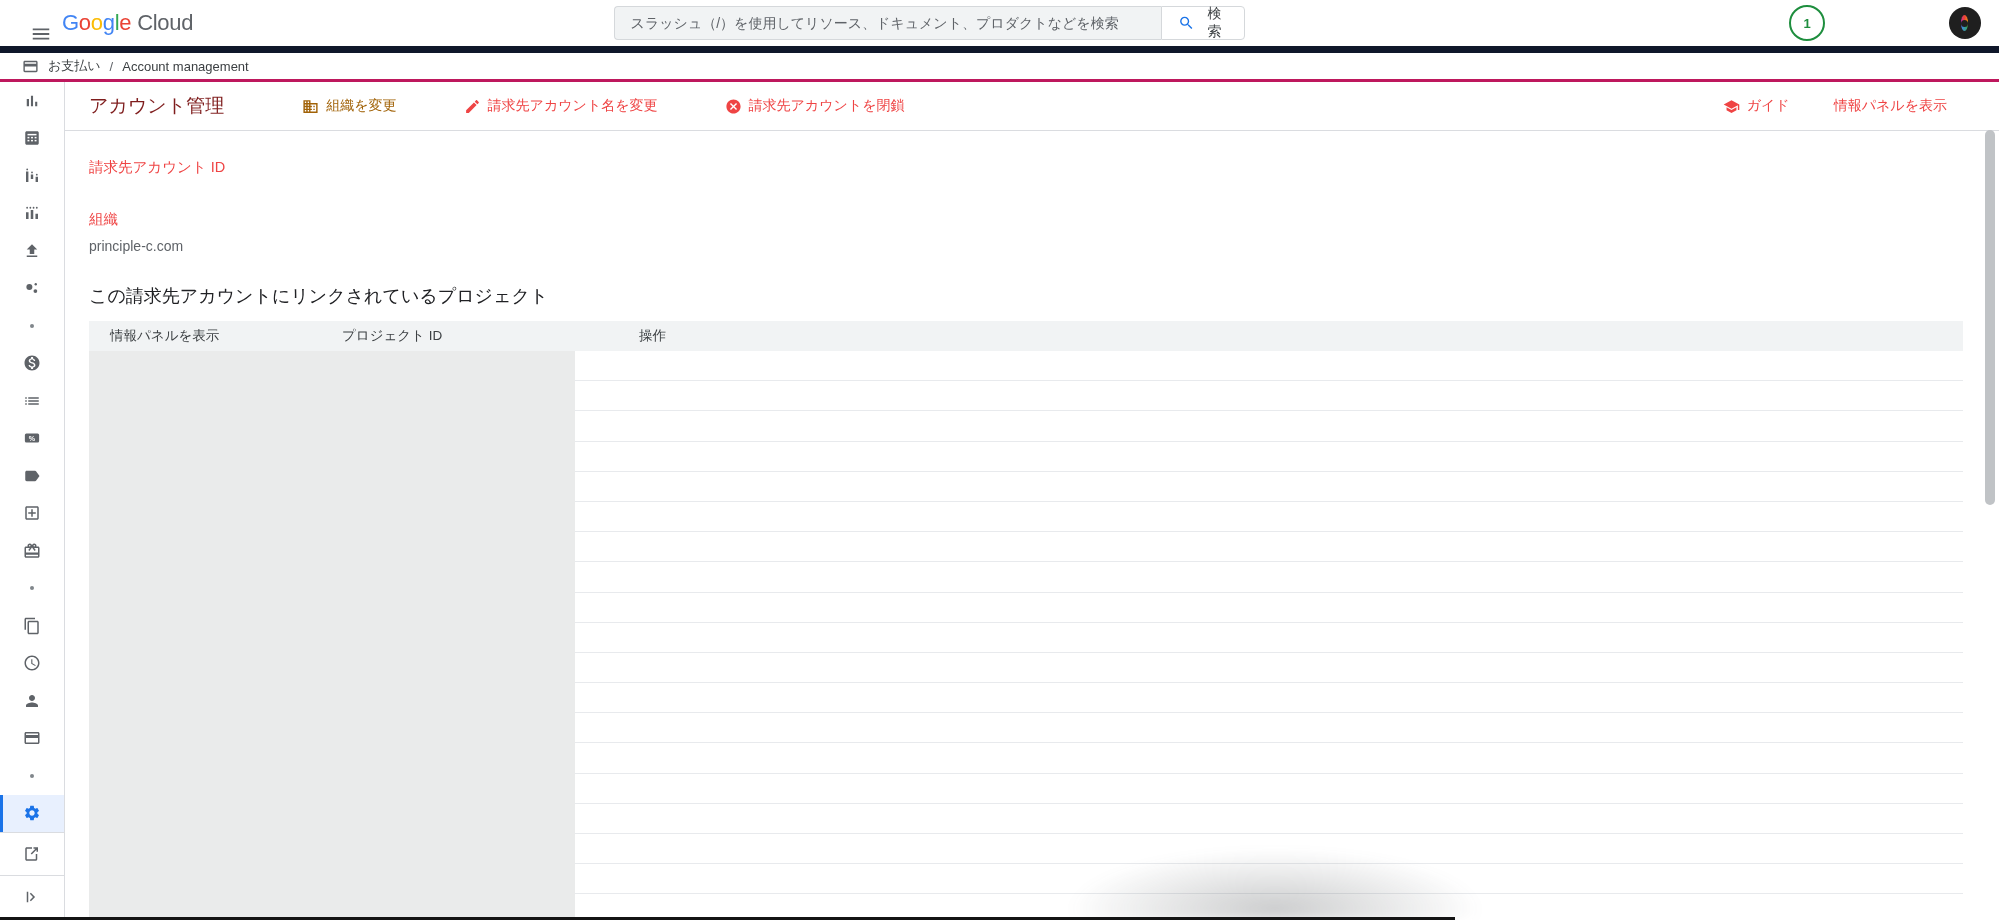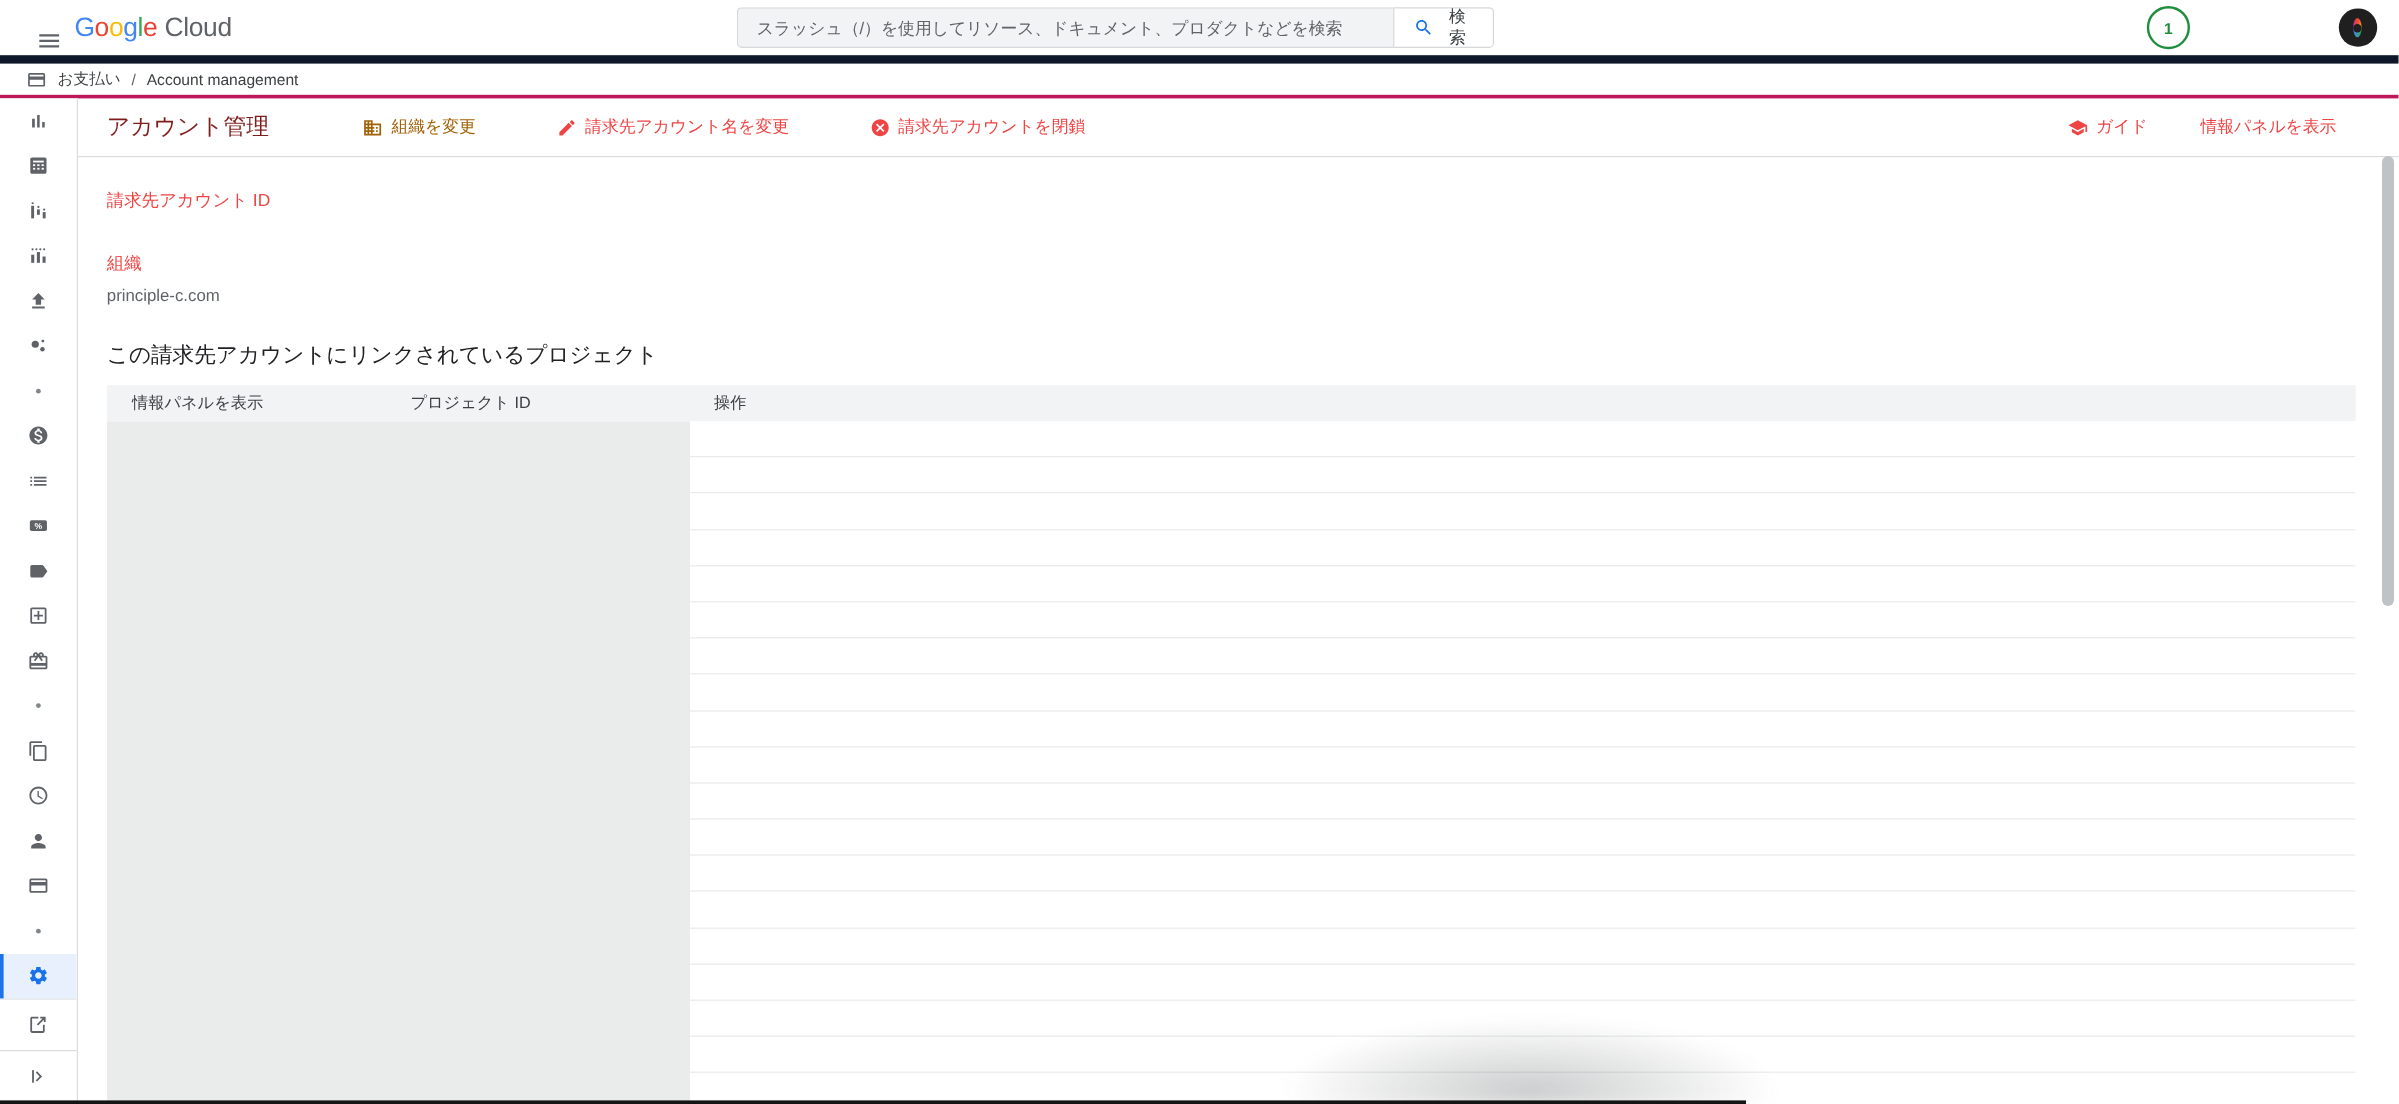--- a/index.html
+++ b/index.html
@@ -66,21 +66,21 @@
   .field-label{font-size:14.5px;color:#ef4444;font-weight:500;margin-bottom:9px;}
   .redacted-box{width:171px;height:20px;background:#ececec;margin-bottom:24px;}
   .field-value{font-size:14px;color:#5f6368;margin-bottom:30px;}
   .section-heading{font-size:18px;font-weight:400;color:#202124;margin:0 0 13px;}
 
   .ptable{display:flex;flex-direction:column;}
   .thead{height:30px;background:#f1f3f4;display:flex;align-items:center;font-size:13.5px;color:#3c4043;font-weight:500;}
   .th{box-sizing:border-box;white-space:nowrap;}
   .th1{width:253px;padding-left:21px;}
   .th2{width:253px;}
-  .th3{flex:1;display:flex;align-items:center;gap:16px;}
+  .th3{flex:1;display:flex;align-items:center;gap:16px;margin-left:44px;}
   .q-btn{width:17px;height:17px;color:#5f6368;display:flex;align-items:center;justify-content:center;}
   .q-btn .icon{width:16px;height:16px;}
   .tbody{position:relative;height:571px;overflow:hidden;}
   .redacted-block{position:absolute;left:0;top:0;width:486px;height:100%;background:#eaebeb;}
   .trow{margin-left:486px;height:30.2px;border-bottom:1px solid #e8eaed;display:flex;align-items:center;
         padding-left:24px;box-sizing:border-box;}
   .kebab-btn{width:24px;height:24px;display:flex;align-items:center;justify-content:center;color:#3c4043;}
   .kebab-btn .icon{width:17px;height:17px;}
 
   

